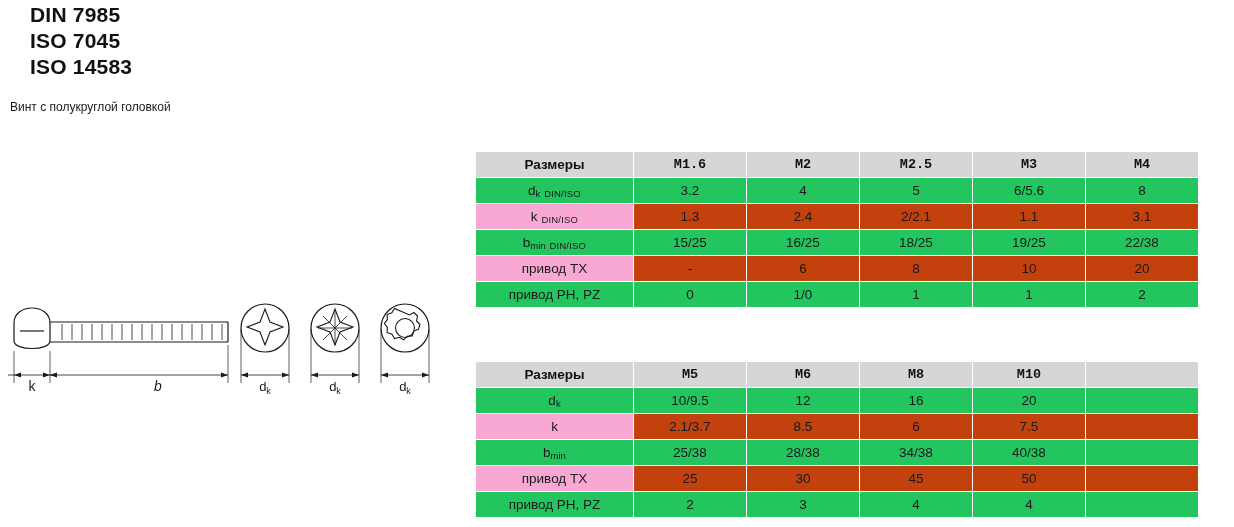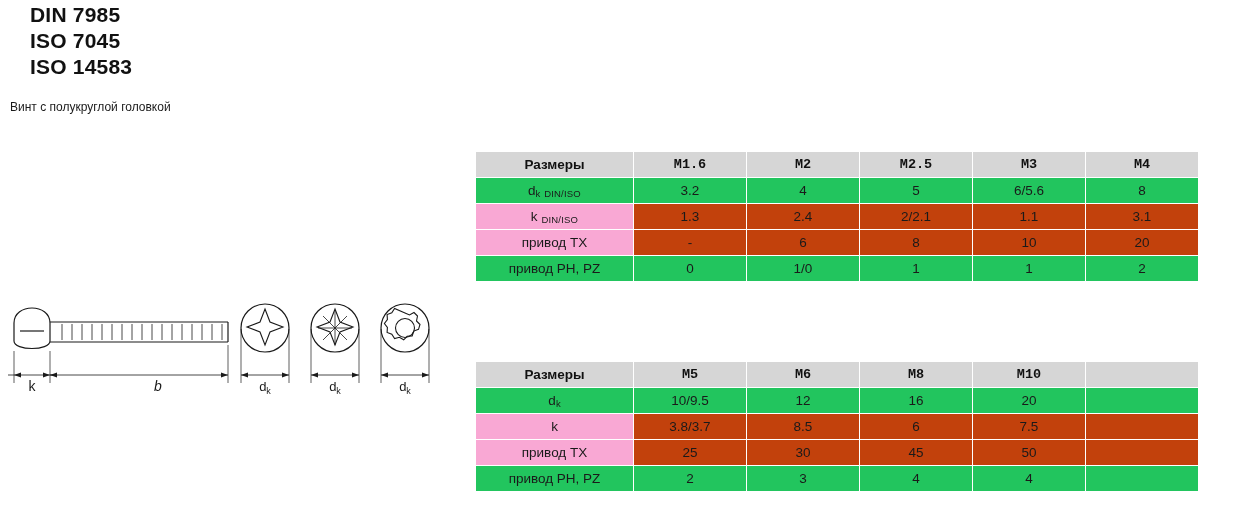--- a/index.html
+++ b/index.html
@@ -232,20 +232,28 @@
       <td>8</td>
     </tr>
     <tr class="plain">
       <td class="rowhead"><span>k</span><span class="sub"></span>&nbsp;<span class="small-note">DIN/ISO</span></td>
       <td>1.3</td>
       <td>2.4</td>
       <td>2/2.1</td>
       <td>1.1</td>
       <td>3.1</td>
     </tr>
+    <tr class="alt">
+      <td class="rowhead"><span>b</span><span class="sub">min</span>&nbsp;<span class="small-note">DIN/ISO</span></td>
+      <td>15/25</td>
+      <td>16/25</td>
+      <td>18/25</td>
+      <td>19/25</td>
+      <td>22/38</td>
+    </tr>
     <tr class="plain">
       <td class="rowhead">привод TX</td>
       <td>-</td>
       <td>6</td>
       <td>8</td>
       <td>10</td>
       <td>20</td>
     </tr>
     <tr class="alt">
       <td class="rowhead">привод PH, PZ</td>
@@ -273,24 +281,32 @@
     <tr class="alt">
       <td class="rowhead"><span>d</span><span class="sub">k</span></td>
       <td>10/9.5</td>
       <td>12</td>
       <td>16</td>
       <td>20</td>
       <td class="empty"></td>
     </tr>
     <tr class="plain">
       <td class="rowhead"><span>k</span><span class="sub"></span></td>
-      <td>3.8/3.7</td>
+      <td>2.1/3.7</td>
       <td>8.5</td>
       <td>6</td>
       <td>7.5</td>
+      <td class="empty"></td>
+    </tr>
+    <tr class="alt">
+      <td class="rowhead"><span>b</span><span class="sub">min</span></td>
+      <td>25/38</td>
+      <td>28/38</td>
+      <td>34/38</td>
+      <td>40/38</td>
       <td class="empty"></td>
     </tr>
     <tr class="plain">
       <td class="rowhead">привод TX</td>
       <td>25</td>
       <td>30</td>
       <td>45</td>
       <td>50</td>
       <td class="empty"></td>
     </tr>

